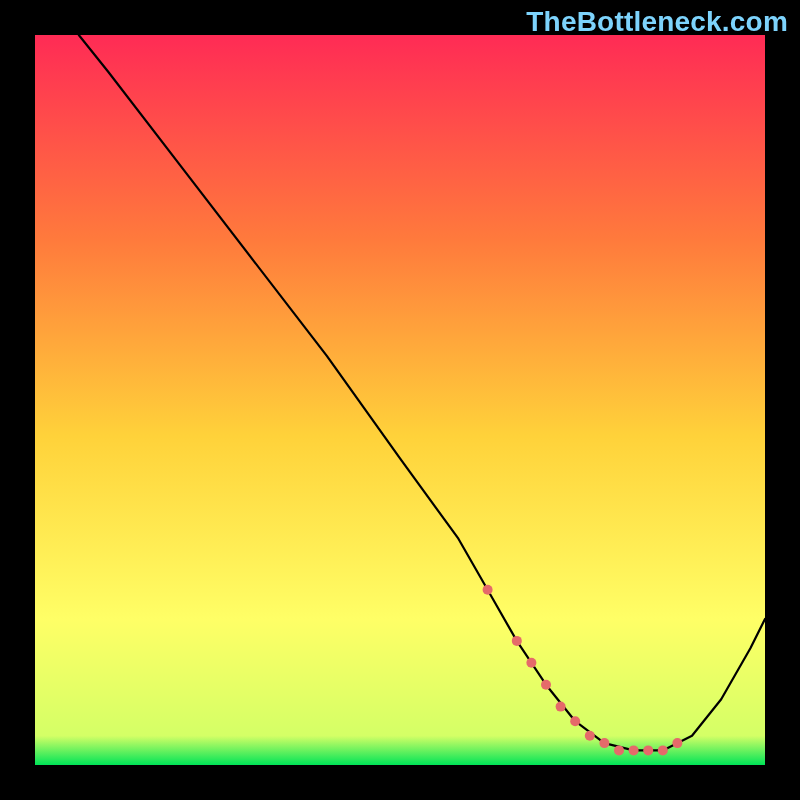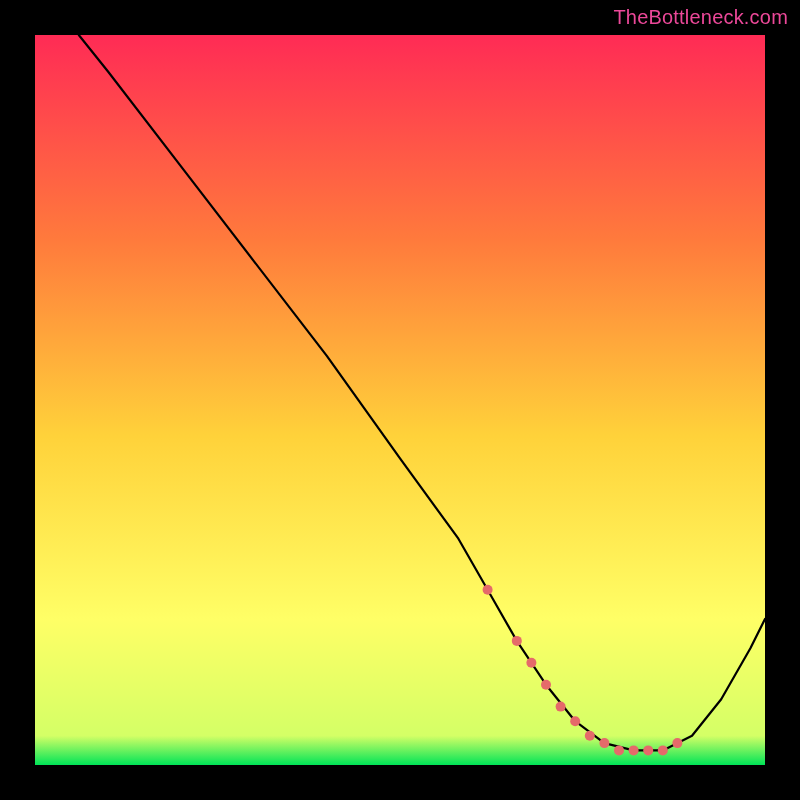--- a/index.html
+++ b/index.html
@@ -16,23 +16,23 @@
     left: 0;
     top: 0;
     width: 800px;
     height: 800px;
     background: #000;
   }
   .watermark {
     position: absolute;
     top: 6px;
     right: 12px;
-    color: #ec4899;
-    font-size: 20px;
-    font-weight: 400;
+    color: #7dd3fc;
+    font-size: 28px;
+    font-weight: 700;
     letter-spacing: 0.2px;
     user-select: none;
   }
   .plot-area {
     position: absolute;
     left: 35px;
     top: 35px;
     width: 730px;
     height: 730px;
   }

